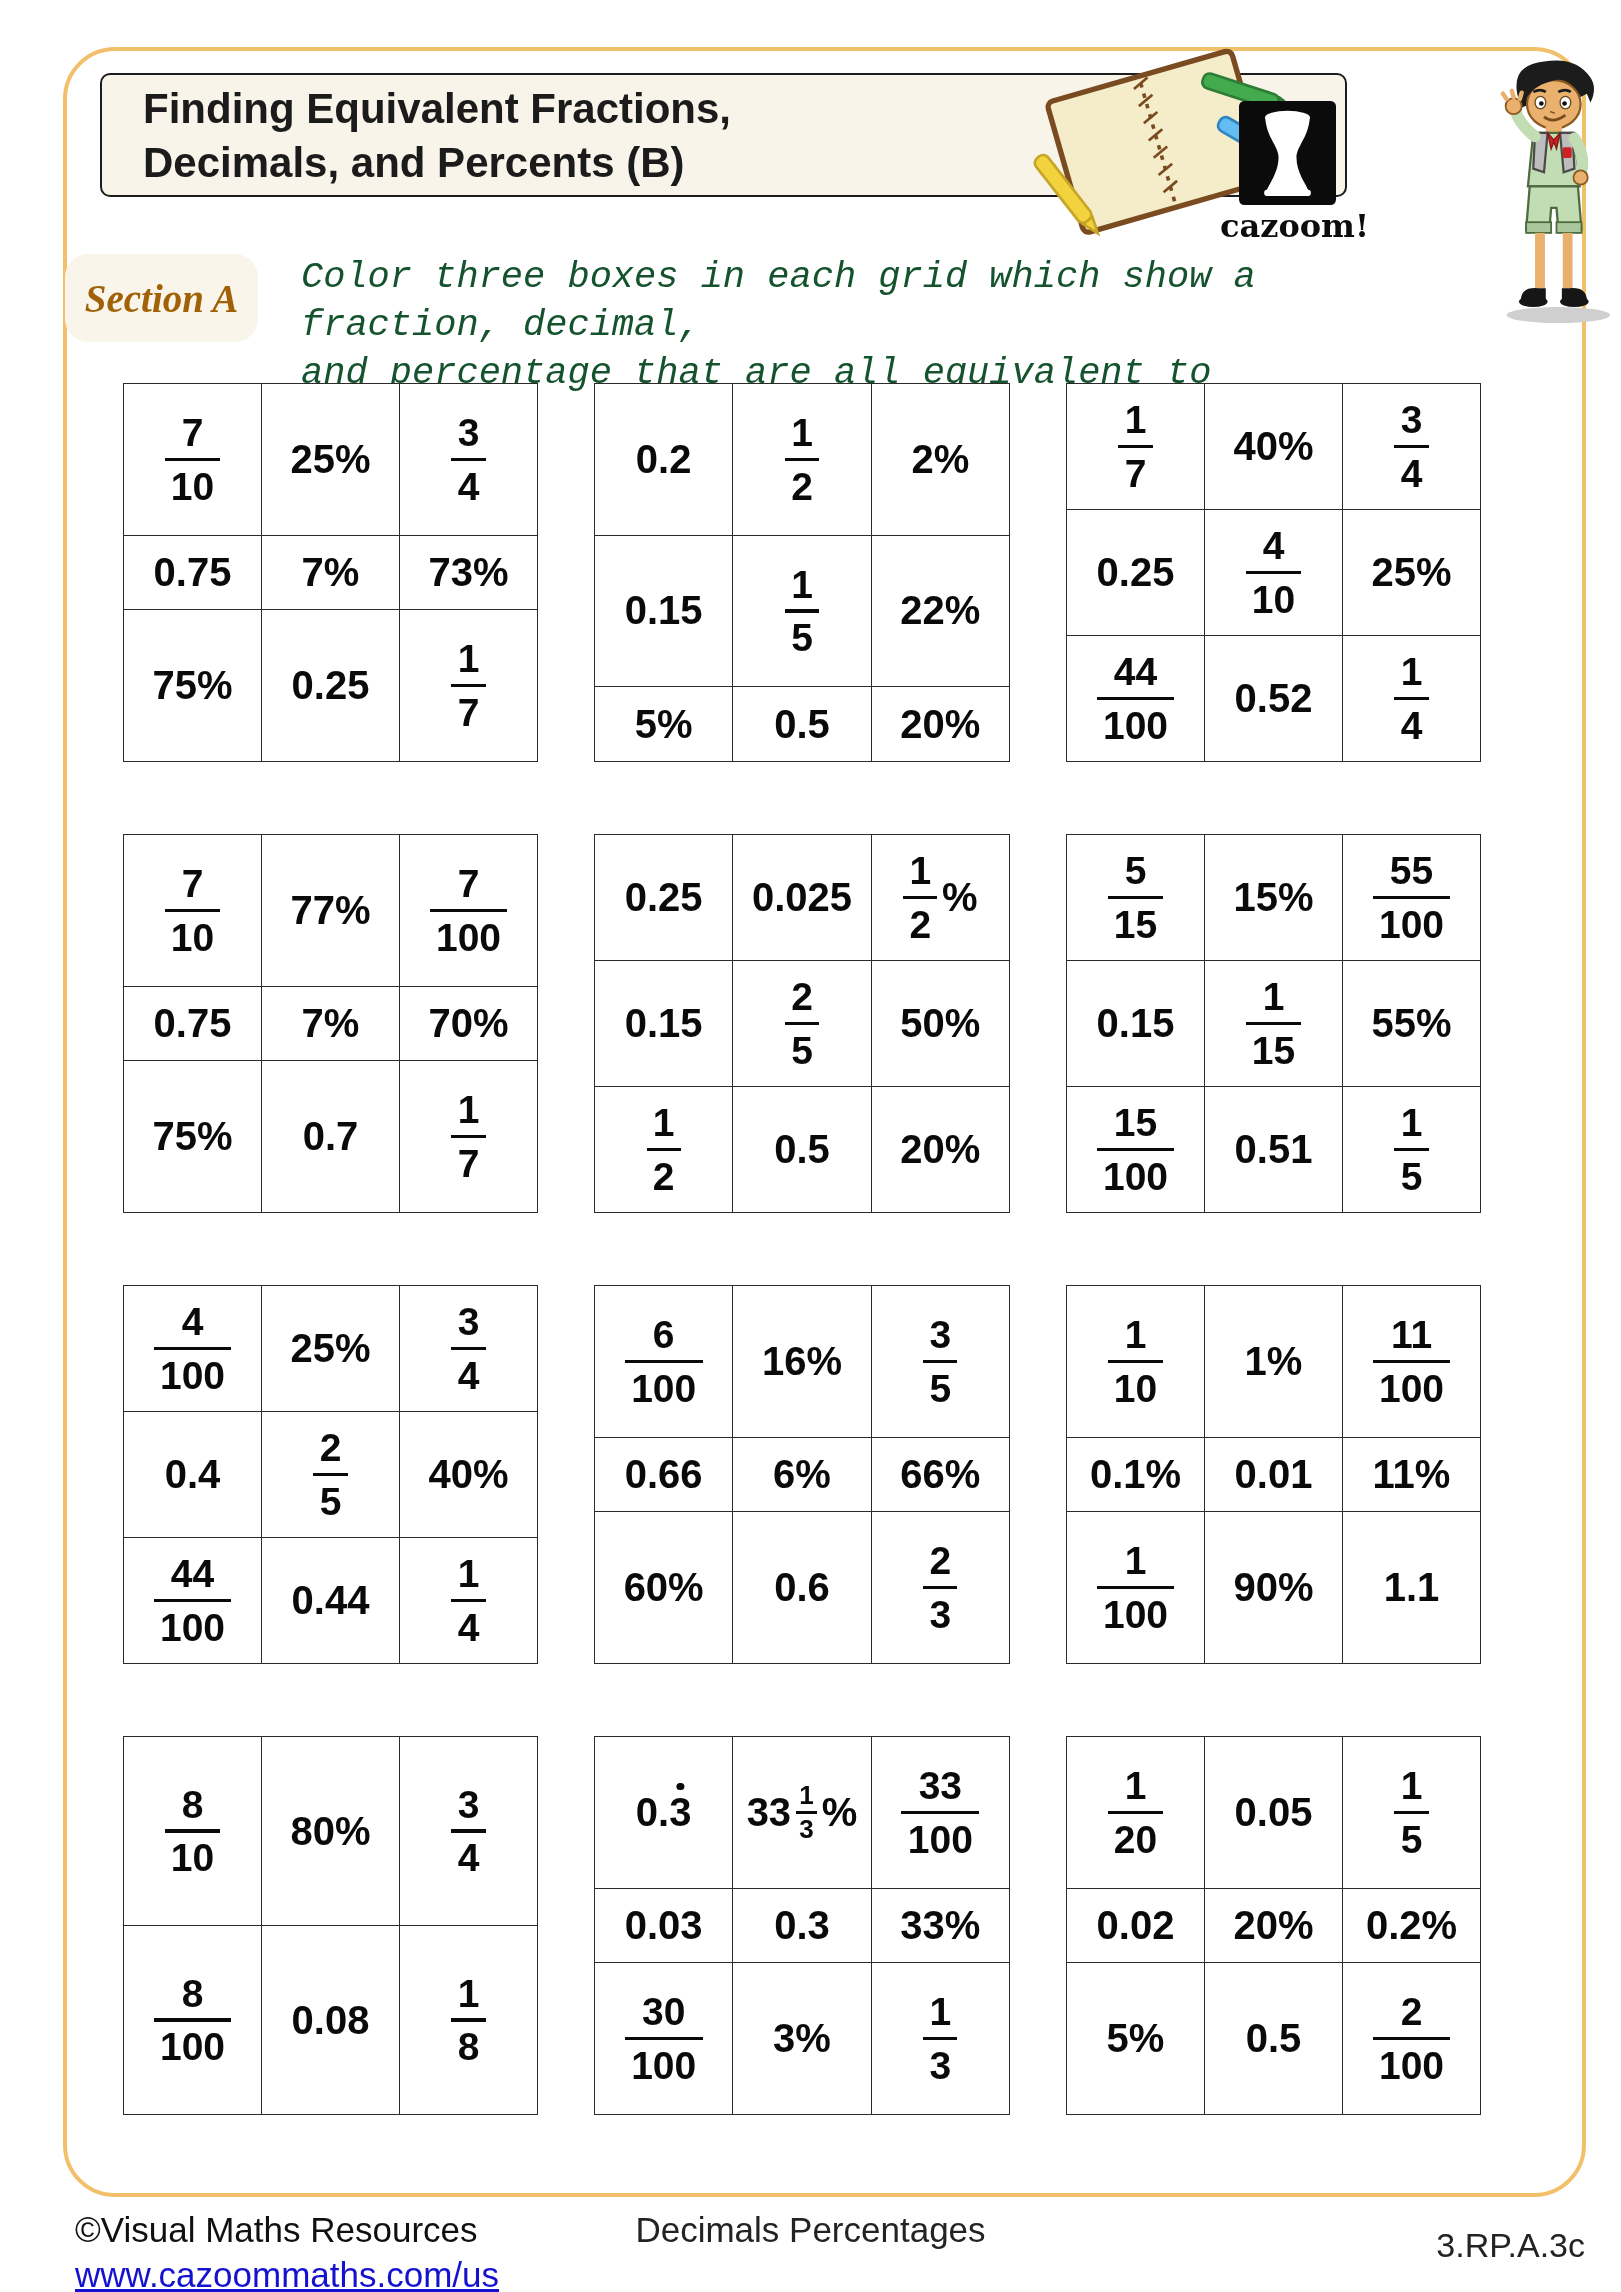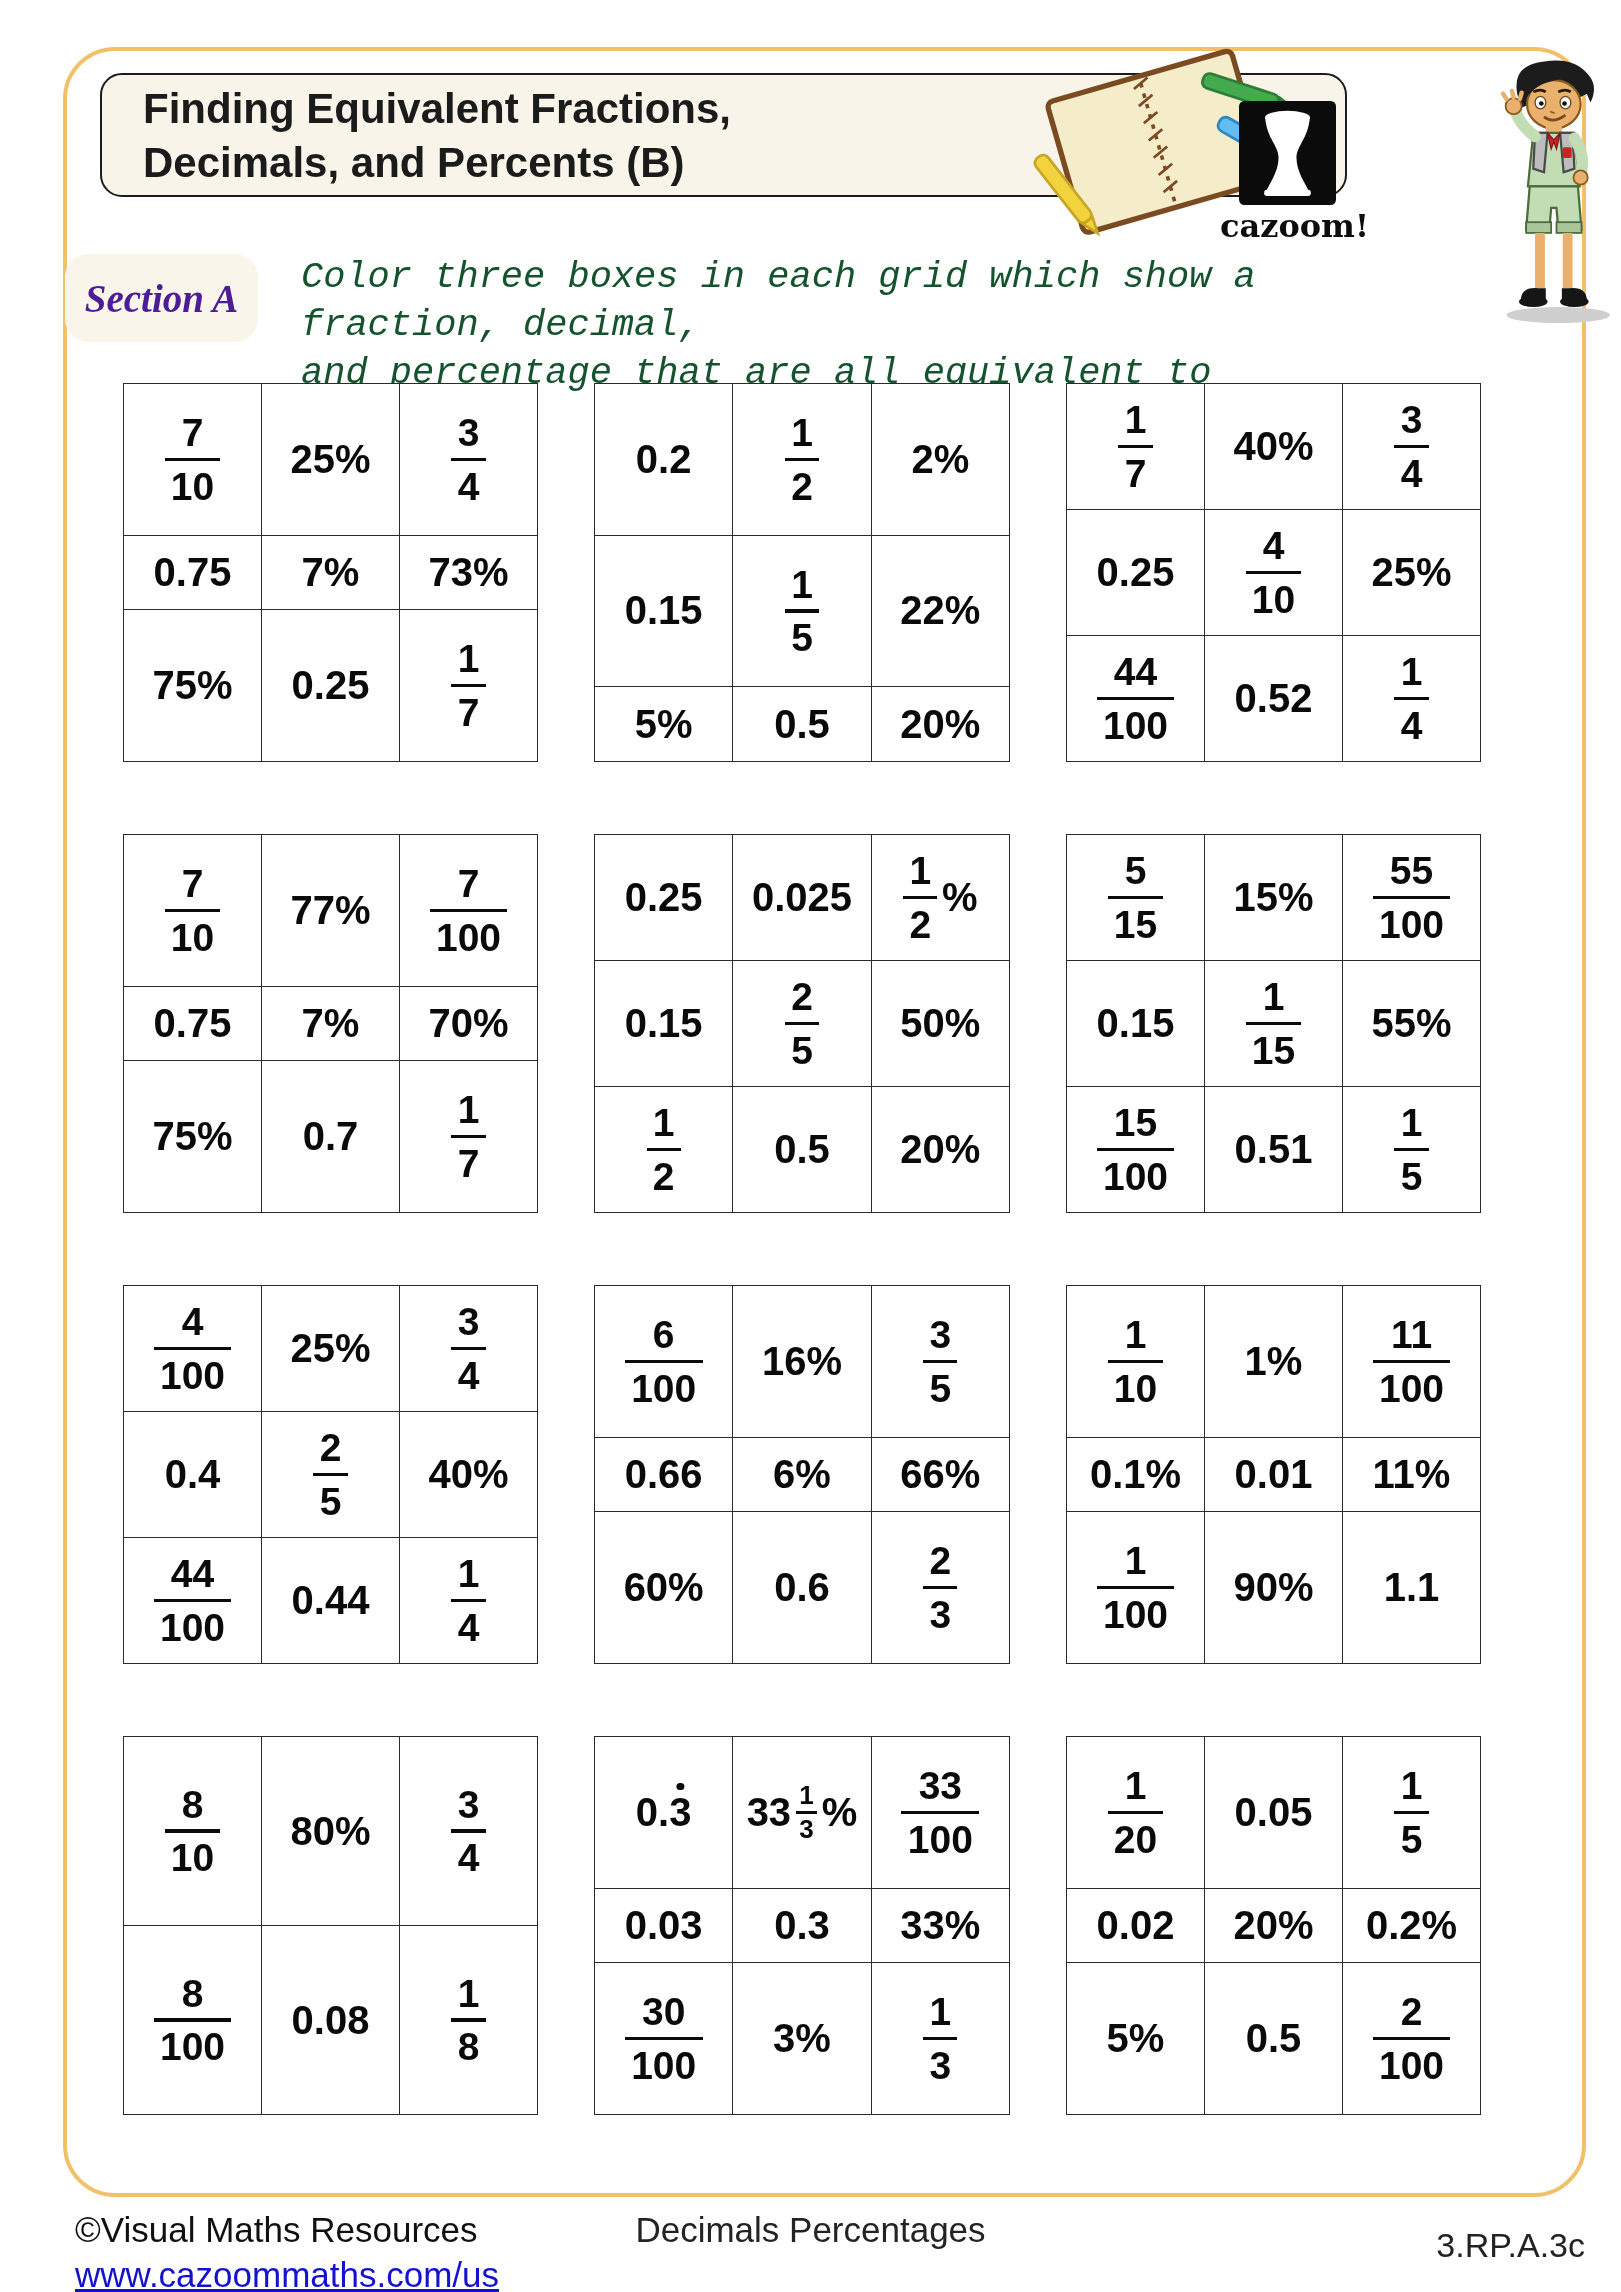--- a/index.html
+++ b/index.html
@@ -7,33 +7,33 @@
     width:1622px;height:2293px;position:relative;background:#ffffff;
     font-family:"Liberation Sans", sans-serif;overflow:hidden;color:#111;
   }
   .frame{
     position:absolute;left:63px;top:47px;width:1515px;height:2142px;
     border:4.5px solid #f2c06a;border-radius:52px;
   }
   
   .title-box{
     position:absolute;left:100px;top:73px;width:1247px;height:124px;
-    background:#f8f4ea;border:2.7px solid #1c1c1c;border-radius:22px;box-sizing:border-box;
+    background:#f8f4ea;border:2.7px solid #1c1c1c;border-radius:10px;box-sizing:border-box;
   }
   .title-text{padding:7.2px 0 0 41px;font-size:42px;font-weight:bold;line-height:54px;color:#1b1b1b;}
   .notebook{position:absolute;left:1010px;top:45px;width:296px;height:197px;}
   .logo{position:absolute;left:1220px;top:81px;width:134px;text-align:center;margin-top:20px;}
   .logo-box{width:97px;height:104px;background:#0b0b0b;border-radius:5.4px;margin:0 auto;display:flex;align-items:center;justify-content:center;}
   .logo-text{font-family:"DejaVu Serif", serif;font-weight:bold;font-size:32px;color:#0d0d0d;margin-top:1.8px;}
   .boy{position:absolute;left:1494px;top:54px;width:125px;height:273px;}
   
   .section-label{
     position:absolute;left:65px;top:254px;width:193px;height:88px;background:#faf5ea;border-radius:23px;
     display:flex;align-items:center;justify-content:center;
-    font-family:"Liberation Serif", serif;font-style:italic;font-weight:bold;font-size:39px;color:#4c1d95;
+    font-family:"Liberation Serif", serif;font-style:italic;font-weight:bold;font-size:39px;color:#a16207;
   }
   .instruction{
     position:absolute;left:301px;top:253px;width:967px;
     font-family:Liberation Mono, monospace;font-style:italic;font-size:37px;line-height:48px;color:#14532d;
   }
   
   .grids{
     position:absolute;left:123px;top:383px;
     display:grid;grid-template-columns:415px 416px 415px;grid-template-rows:repeat(4,379px);
     column-gap:56px;row-gap:72px;

